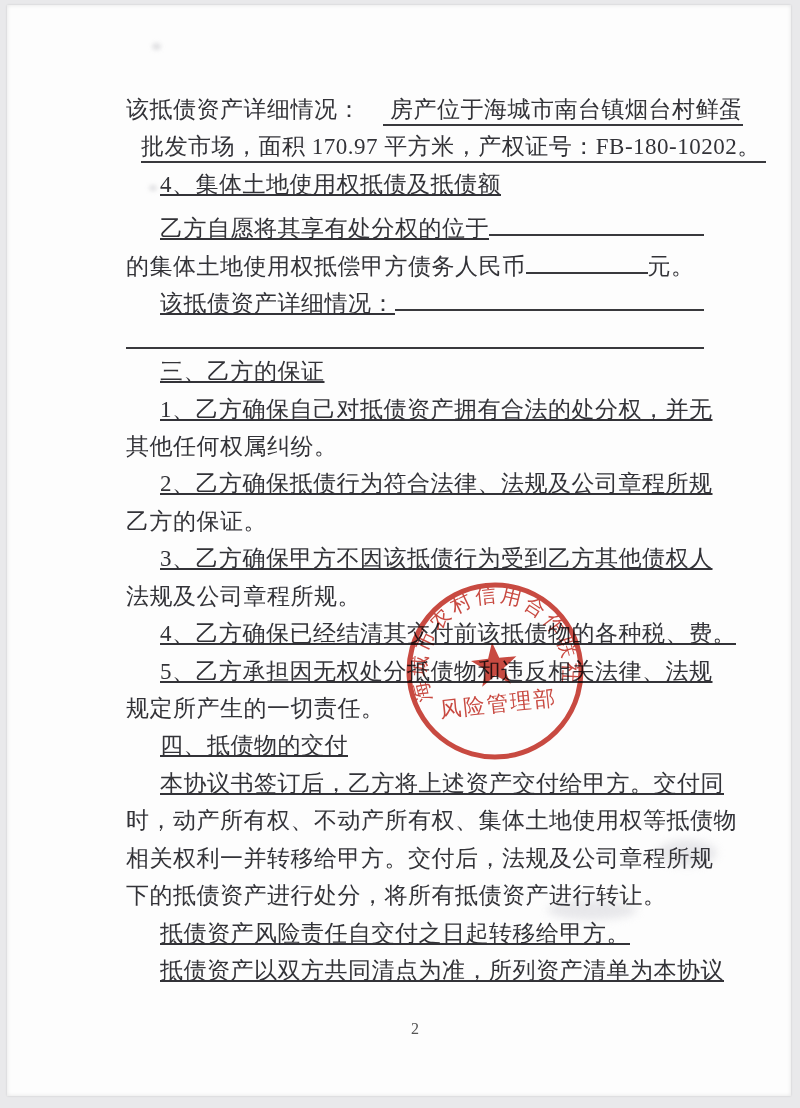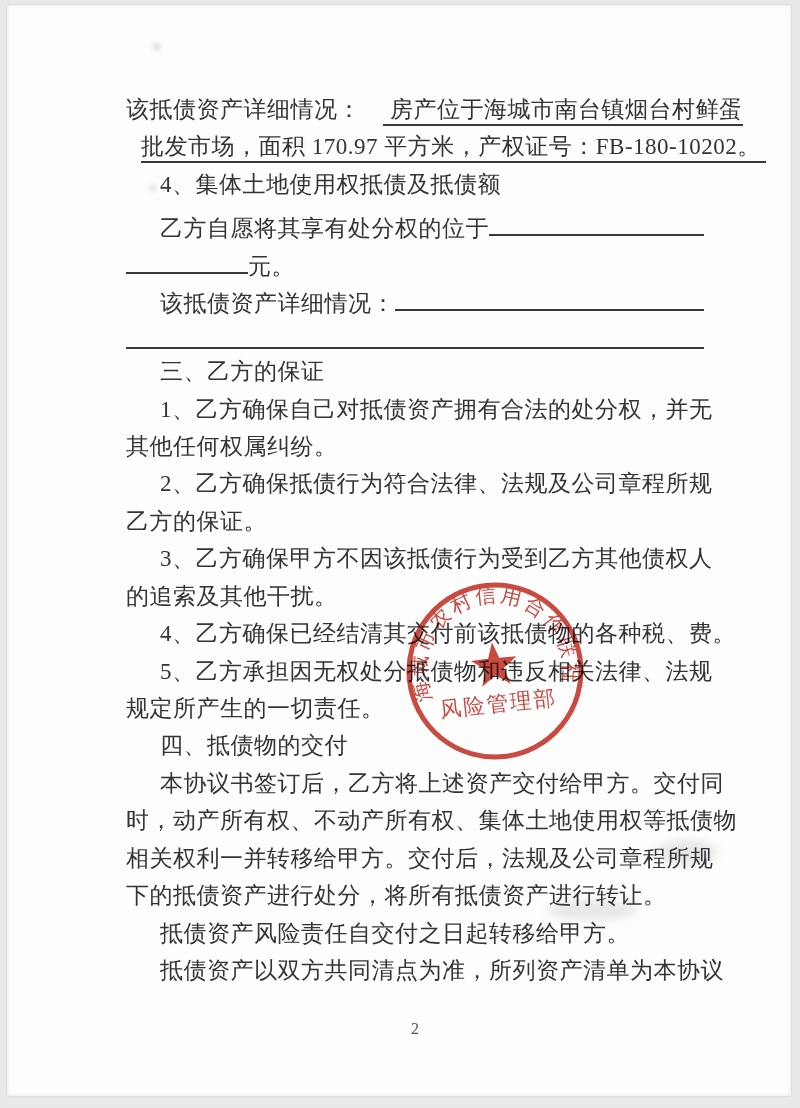--- a/index.html
+++ b/index.html
@@ -23,21 +23,21 @@
     position:absolute;left:119px;top:91px;width:578px;
     color:#333338;
     font-size:23px;
     letter-spacing:.5px;
   }
   .line{
     display:flex;align-items:baseline;
     height:37.45px;line-height:37.45px;
     white-space:nowrap;
   }
-  .line.indent{padding-left:34px;}
+  .line.indent{padding-left:34px;text-decoration:underline;}
   .seg{line-height:28px;}
   .seg.u{border-bottom:2px solid #39393d;padding-right:5px;margin-left:15px;}
   .seg.blank{display:inline-block;border-bottom:2px solid #39393d;height:26px;align-self:baseline;}
   .seg.fill{flex:1 1 auto;}
   .seg.fill-text{flex:1 1 auto;border-bottom:2px solid #39393d;padding-left:7px;margin-left:22px;}
 
   .page-number{
     position:absolute;left:119px;top:1015px;width:578px;
     text-align:center;font-size:16px;color:#555;
   }
@@ -68,20 +68,21 @@
         <span class="seg u">批发市场，面积 170.97 平方米，产权证号：FB-180-10202。</span>
       </div>
       <div class="line indent">
         <span class="seg">4、集体土地使用权抵债及抵债额</span>
       </div>
       <div class="line indent">
         <span class="seg">乙方自愿将其享有处分权的位于</span>
         <span class="seg blank fill"></span>
       </div>
       <div class="line">
+        <span class="seg">的集体土地使用权抵偿甲方债务人民币</span>
         <span class="seg blank" style="width: 122px;"></span>
         <span class="seg">元。</span>
       </div>
       <div class="line indent">
         <span class="seg">该抵债资产详细情况：</span>
         <span class="seg blank fill"></span>
       </div>
       <div class="line">
         <span class="seg blank fill"></span>
       </div>
@@ -97,21 +98,21 @@
       <div class="line indent">
         <span class="seg">2、乙方确保抵债行为符合法律、法规及公司章程所规</span>
       </div>
       <div class="line">
         <span class="seg">乙方的保证。</span>
       </div>
       <div class="line indent">
         <span class="seg">3、乙方确保甲方不因该抵债行为受到乙方其他债权人</span>
       </div>
       <div class="line">
-        <span class="seg">的追索及其他干扰。</span>
+        <span class="seg">法规及公司章程所规。</span>
       </div>
       <div class="line indent">
         <span class="seg">4、乙方确保已经结清其交付前该抵债物的各种税、费。</span>
       </div>
       <div class="line indent">
         <span class="seg">5、乙方承担因无权处分抵债物和违反相关法律、法规</span>
       </div>
       <div class="line">
         <span class="seg">规定所产生的一切责任。</span>
       </div>

